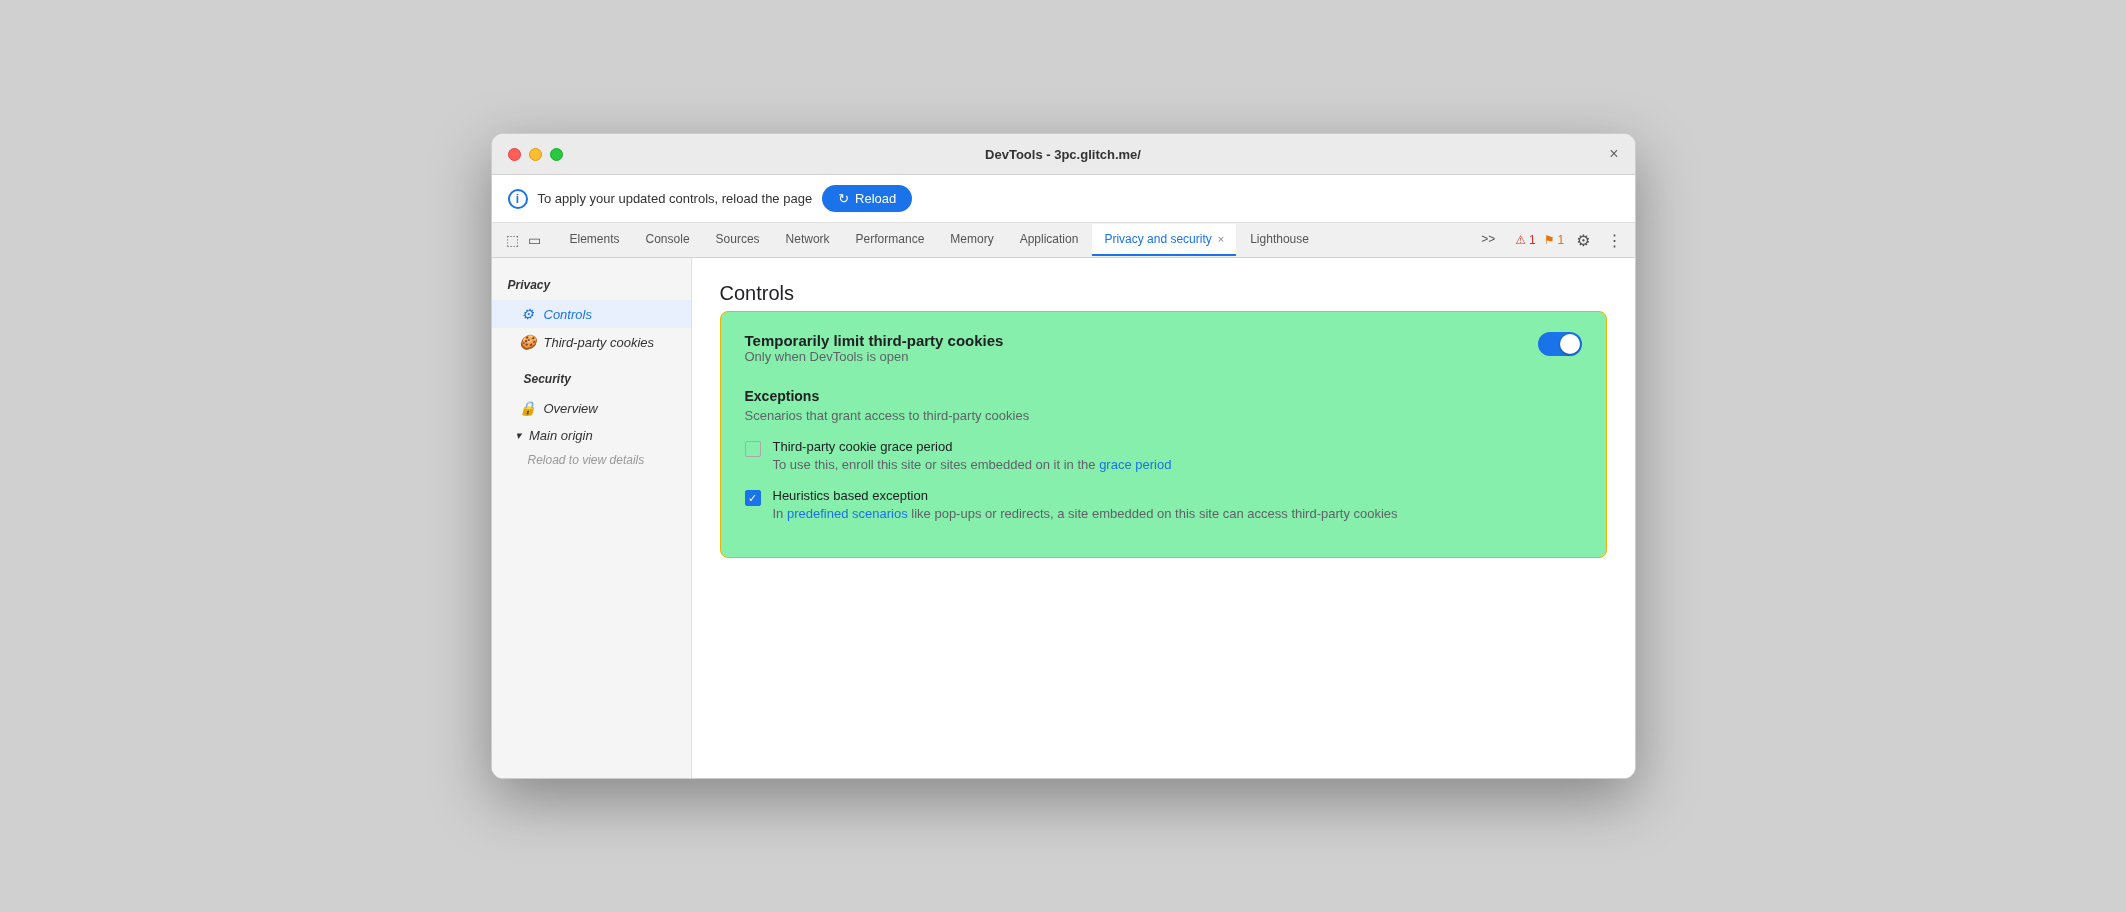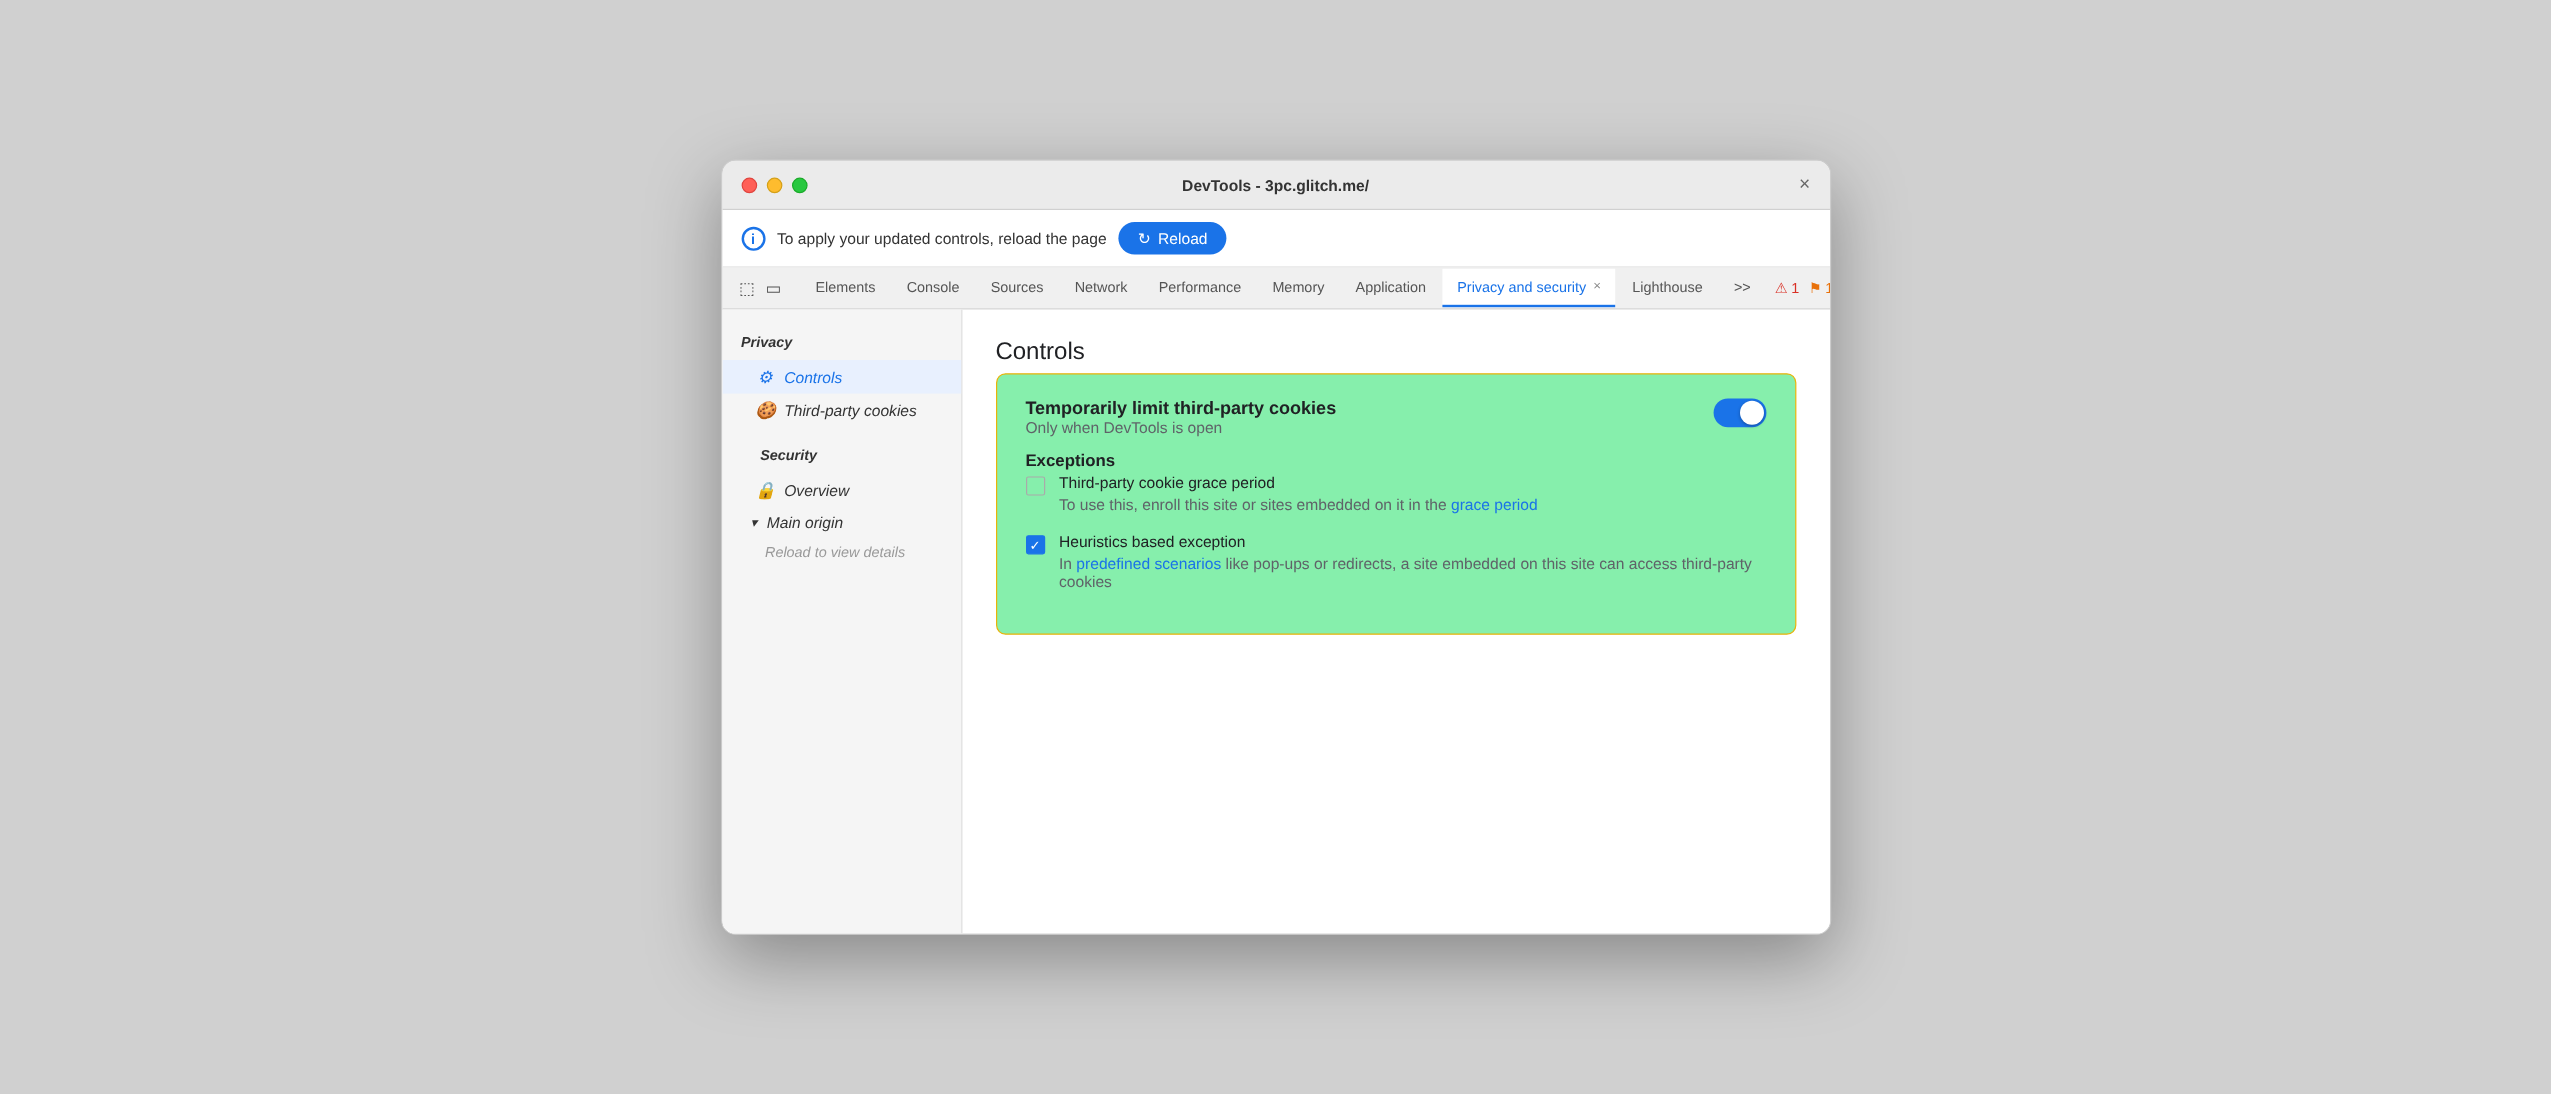--- a/index.html
+++ b/index.html
@@ -5,21 +5,21 @@
     * { box-sizing: border-box; margin: 0; padding: 0; }
     body {
       background: #d0d0d0;
       display: flex;
       align-items: center;
       justify-content: center;
       min-height: 100vh;
       font-family: -apple-system, BlinkMacSystemFont, 'Segoe UI', sans-serif;
     }
     .window {
-      width: 925px;
+      width: 1145px;
       background: #f5f5f5;
       border-radius: 12px;
       box-shadow: 0 20px 60px rgba(0,0,0,0.35);
       overflow: hidden;
       border: 1px solid #ccc;
     }
     
     .title-bar {
       background: #ebebeb;
       display: flex;
@@ -251,21 +251,21 @@
       margin-bottom: 4px;
     }
     .card-title {
       font-size: 15px;
       font-weight: 600;
       color: #202124;
     }
     .card-desc {
       font-size: 13px;
       color: #5f6368;
-      margin-bottom: 7px;
+      margin-bottom: 20px;
     }
     
     .toggle {
       width: 44px;
       height: 24px;
       background: #1a73e8;
       border-radius: 12px;
       position: relative;
       cursor: pointer;
       flex-shrink: 0;
@@ -449,20 +449,21 @@
         <div class="card-header">
           <div>
             <div class="card-title">Temporarily limit third-party cookies</div>
             <div class="card-desc">Only when DevTools is open</div>
           </div>
           <div class="toggle"></div>
         </div>
 
         <div>
           <div class="exceptions-title">Exceptions</div>
+          <div class="exceptions-desc">Scenarios that grant access to third-party cookies</div>
 
           <div class="checkbox-item">
             <div class="checkbox"></div>
             <div class="checkbox-content">
               <div class="checkbox-label">Third-party cookie grace period</div>
               <div class="checkbox-desc">
                 <span>To use this, enroll this site or sites embedded on it in the</span>
                 <a class="link">grace period</a>
               </div>
             </div>

